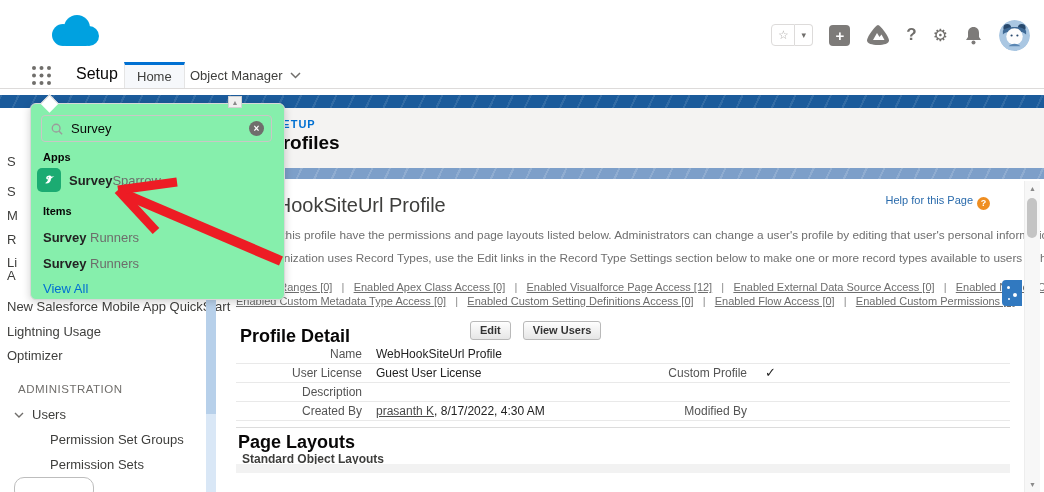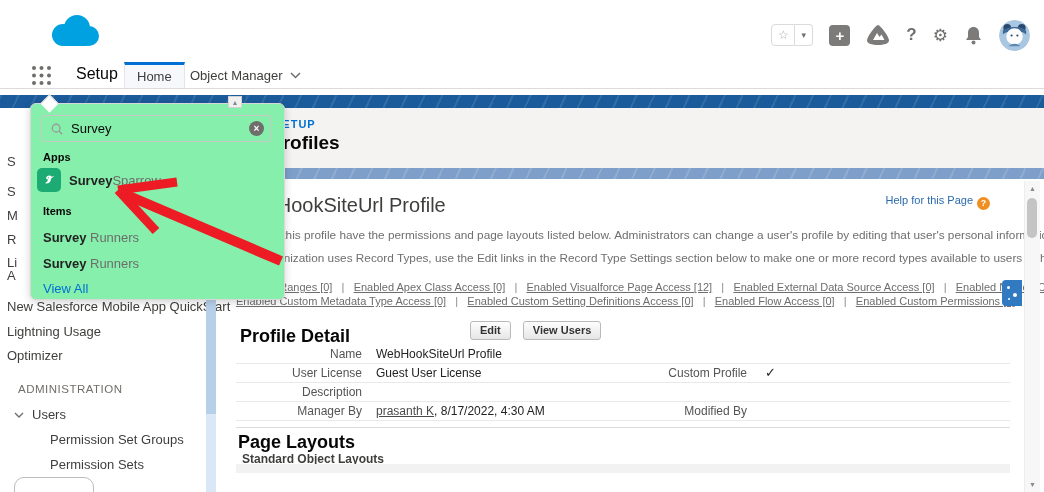--- a/index.html
+++ b/index.html
@@ -226,21 +226,21 @@
       <span class="flabel">User License</span>
       <span class="fvalue">Guest User License</span>
       <span class="rlabel">Custom Profile</span>
       <span class="rvalue" style="font-size:13px">✓</span>
     </div>
     <div class="drow" style="top:382px">
       <span class="flabel">Description</span>
       <span class="fvalue"></span>
     </div>
     <div class="drow" style="top:401px">
-      <span class="flabel">Manager By</span>
+      <span class="flabel">Created By</span>
       <span class="fvalue"><span class="ulink">prasanth K</span><span>, 8/17/2022, 4:30 AM</span></span>
       <span class="rlabel">Modified By</span>
     </div>
 
     <div class="hline" style="left:236px;top:427px;width:774px"></div>
     <span class="secttl" style="left:238px;top:432px">Page Layouts</span>
     <span class="abs" style="left:242px;top:452px;font-size:12px;font-weight:bold;color:#3e3e3c">Standard Object Layouts</span>
     <div class="grayband"></div>
 
     <div class="cscroll">

